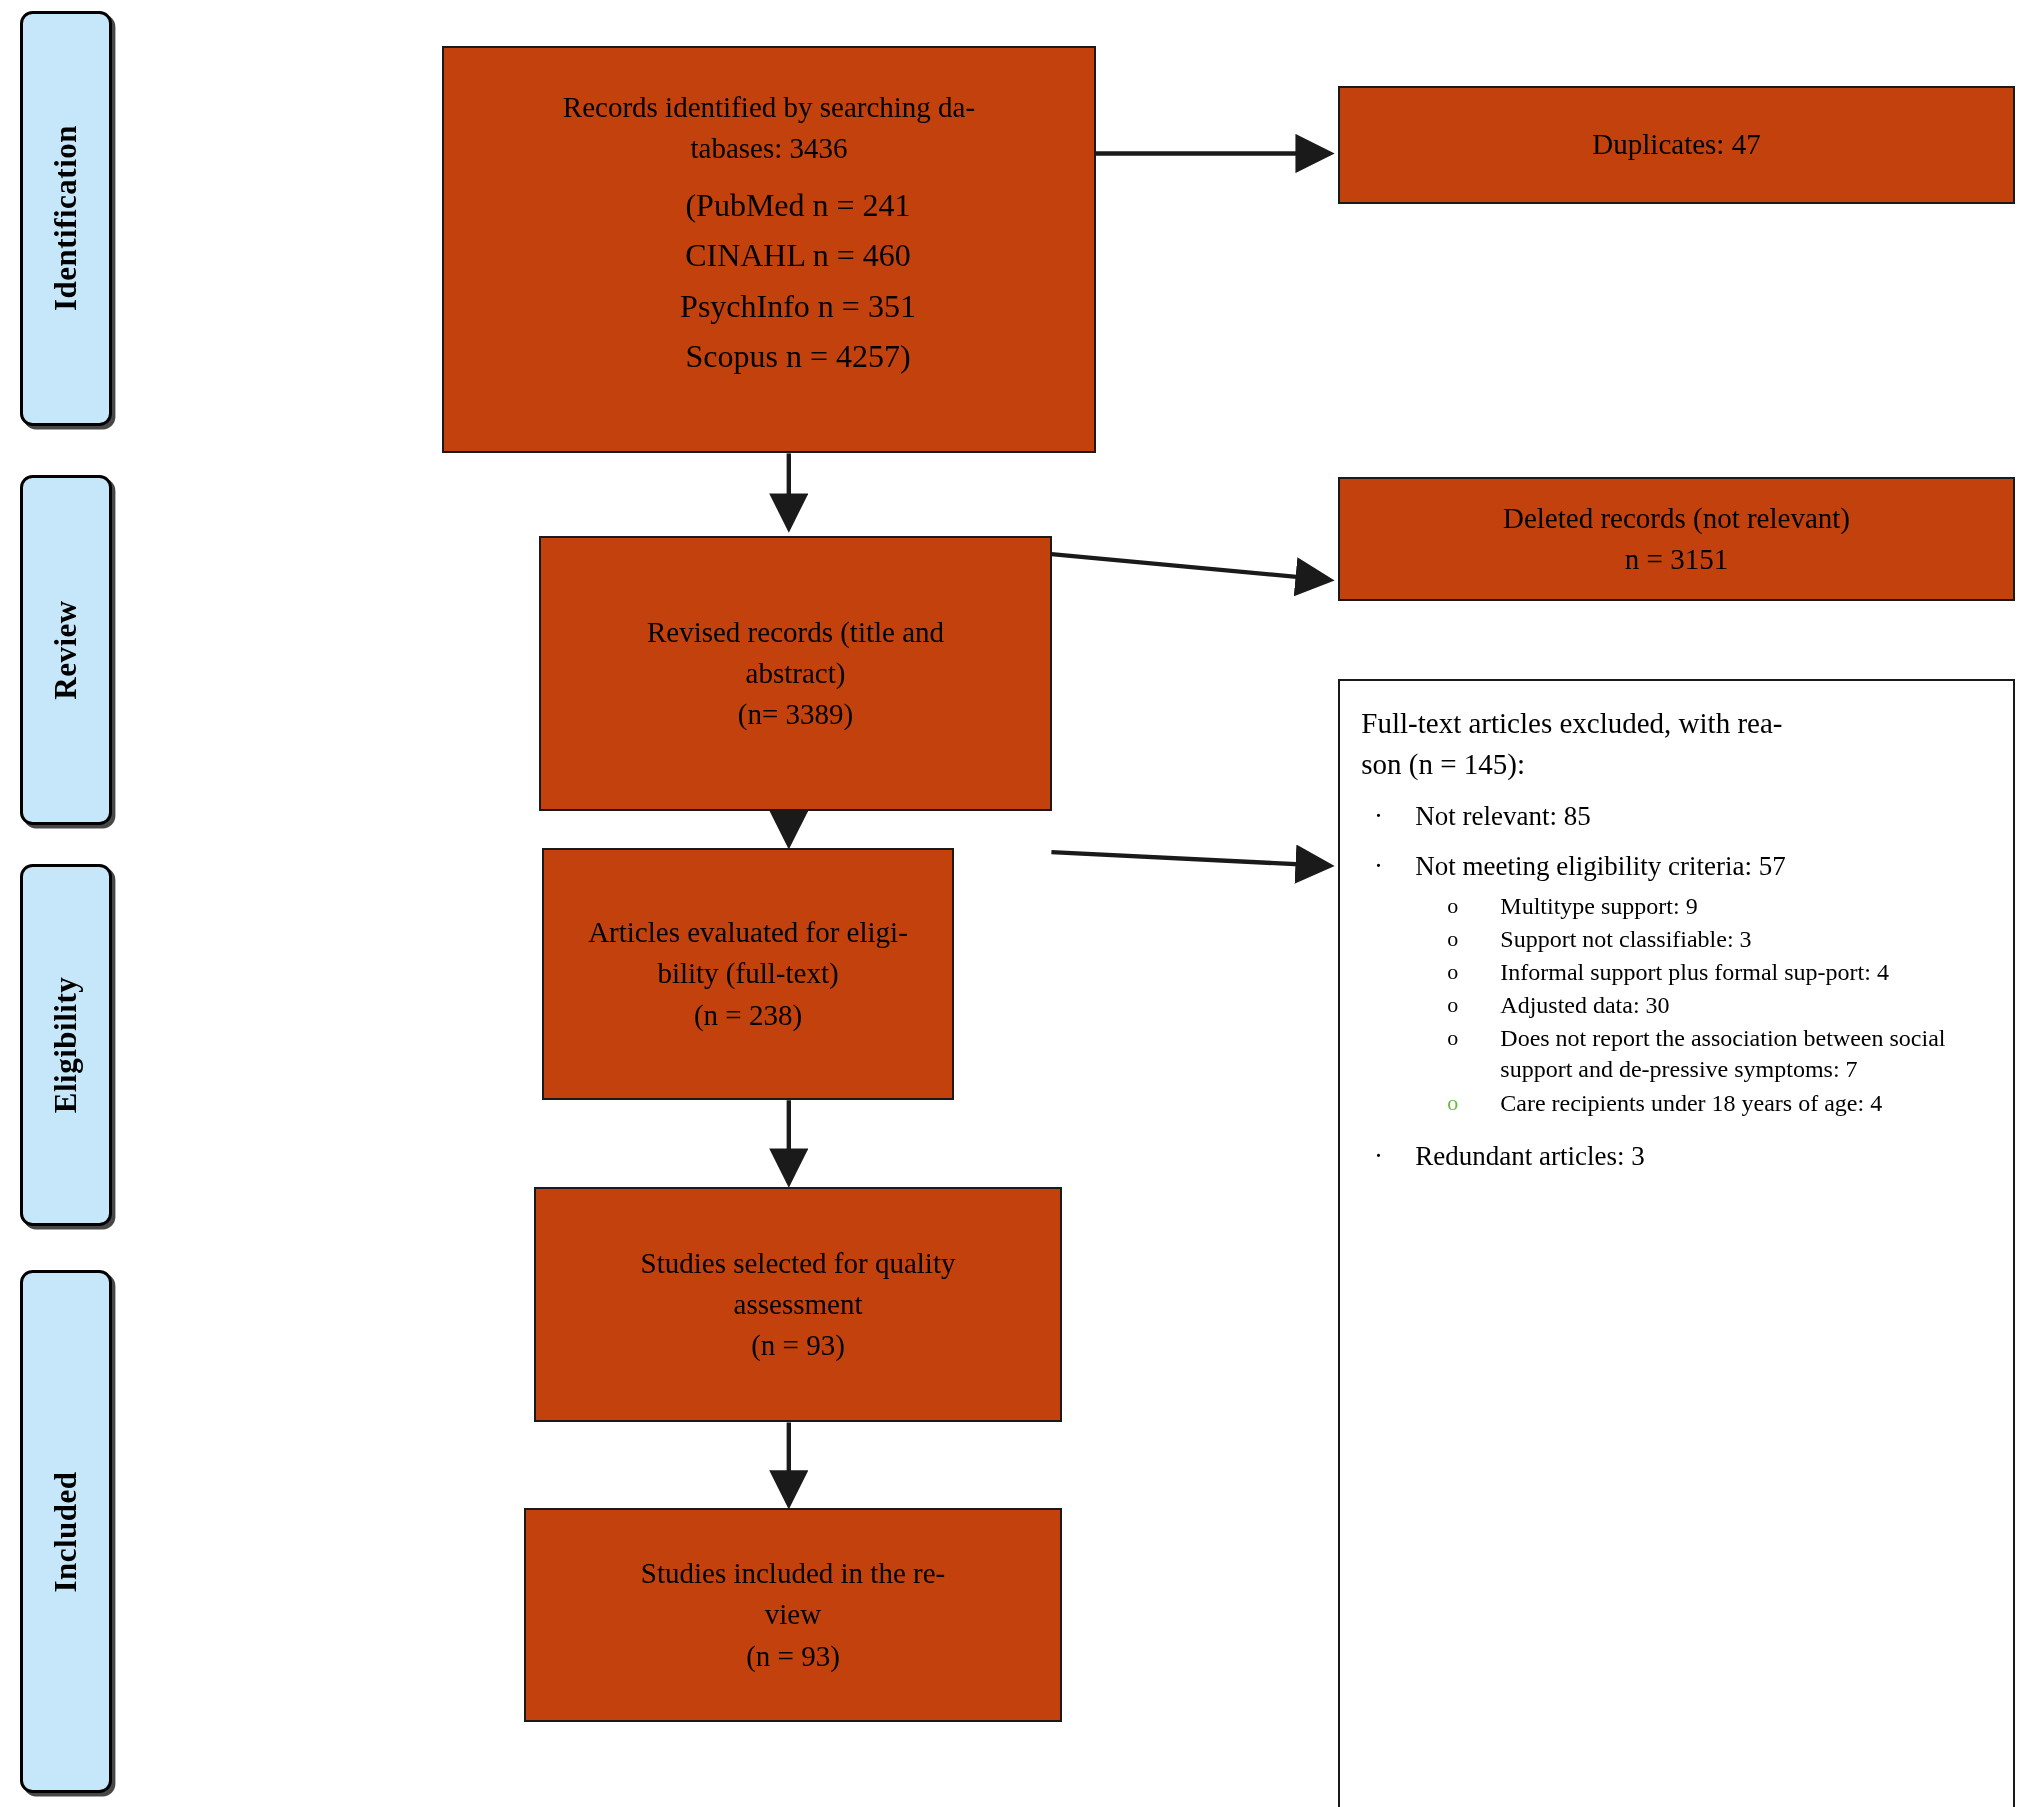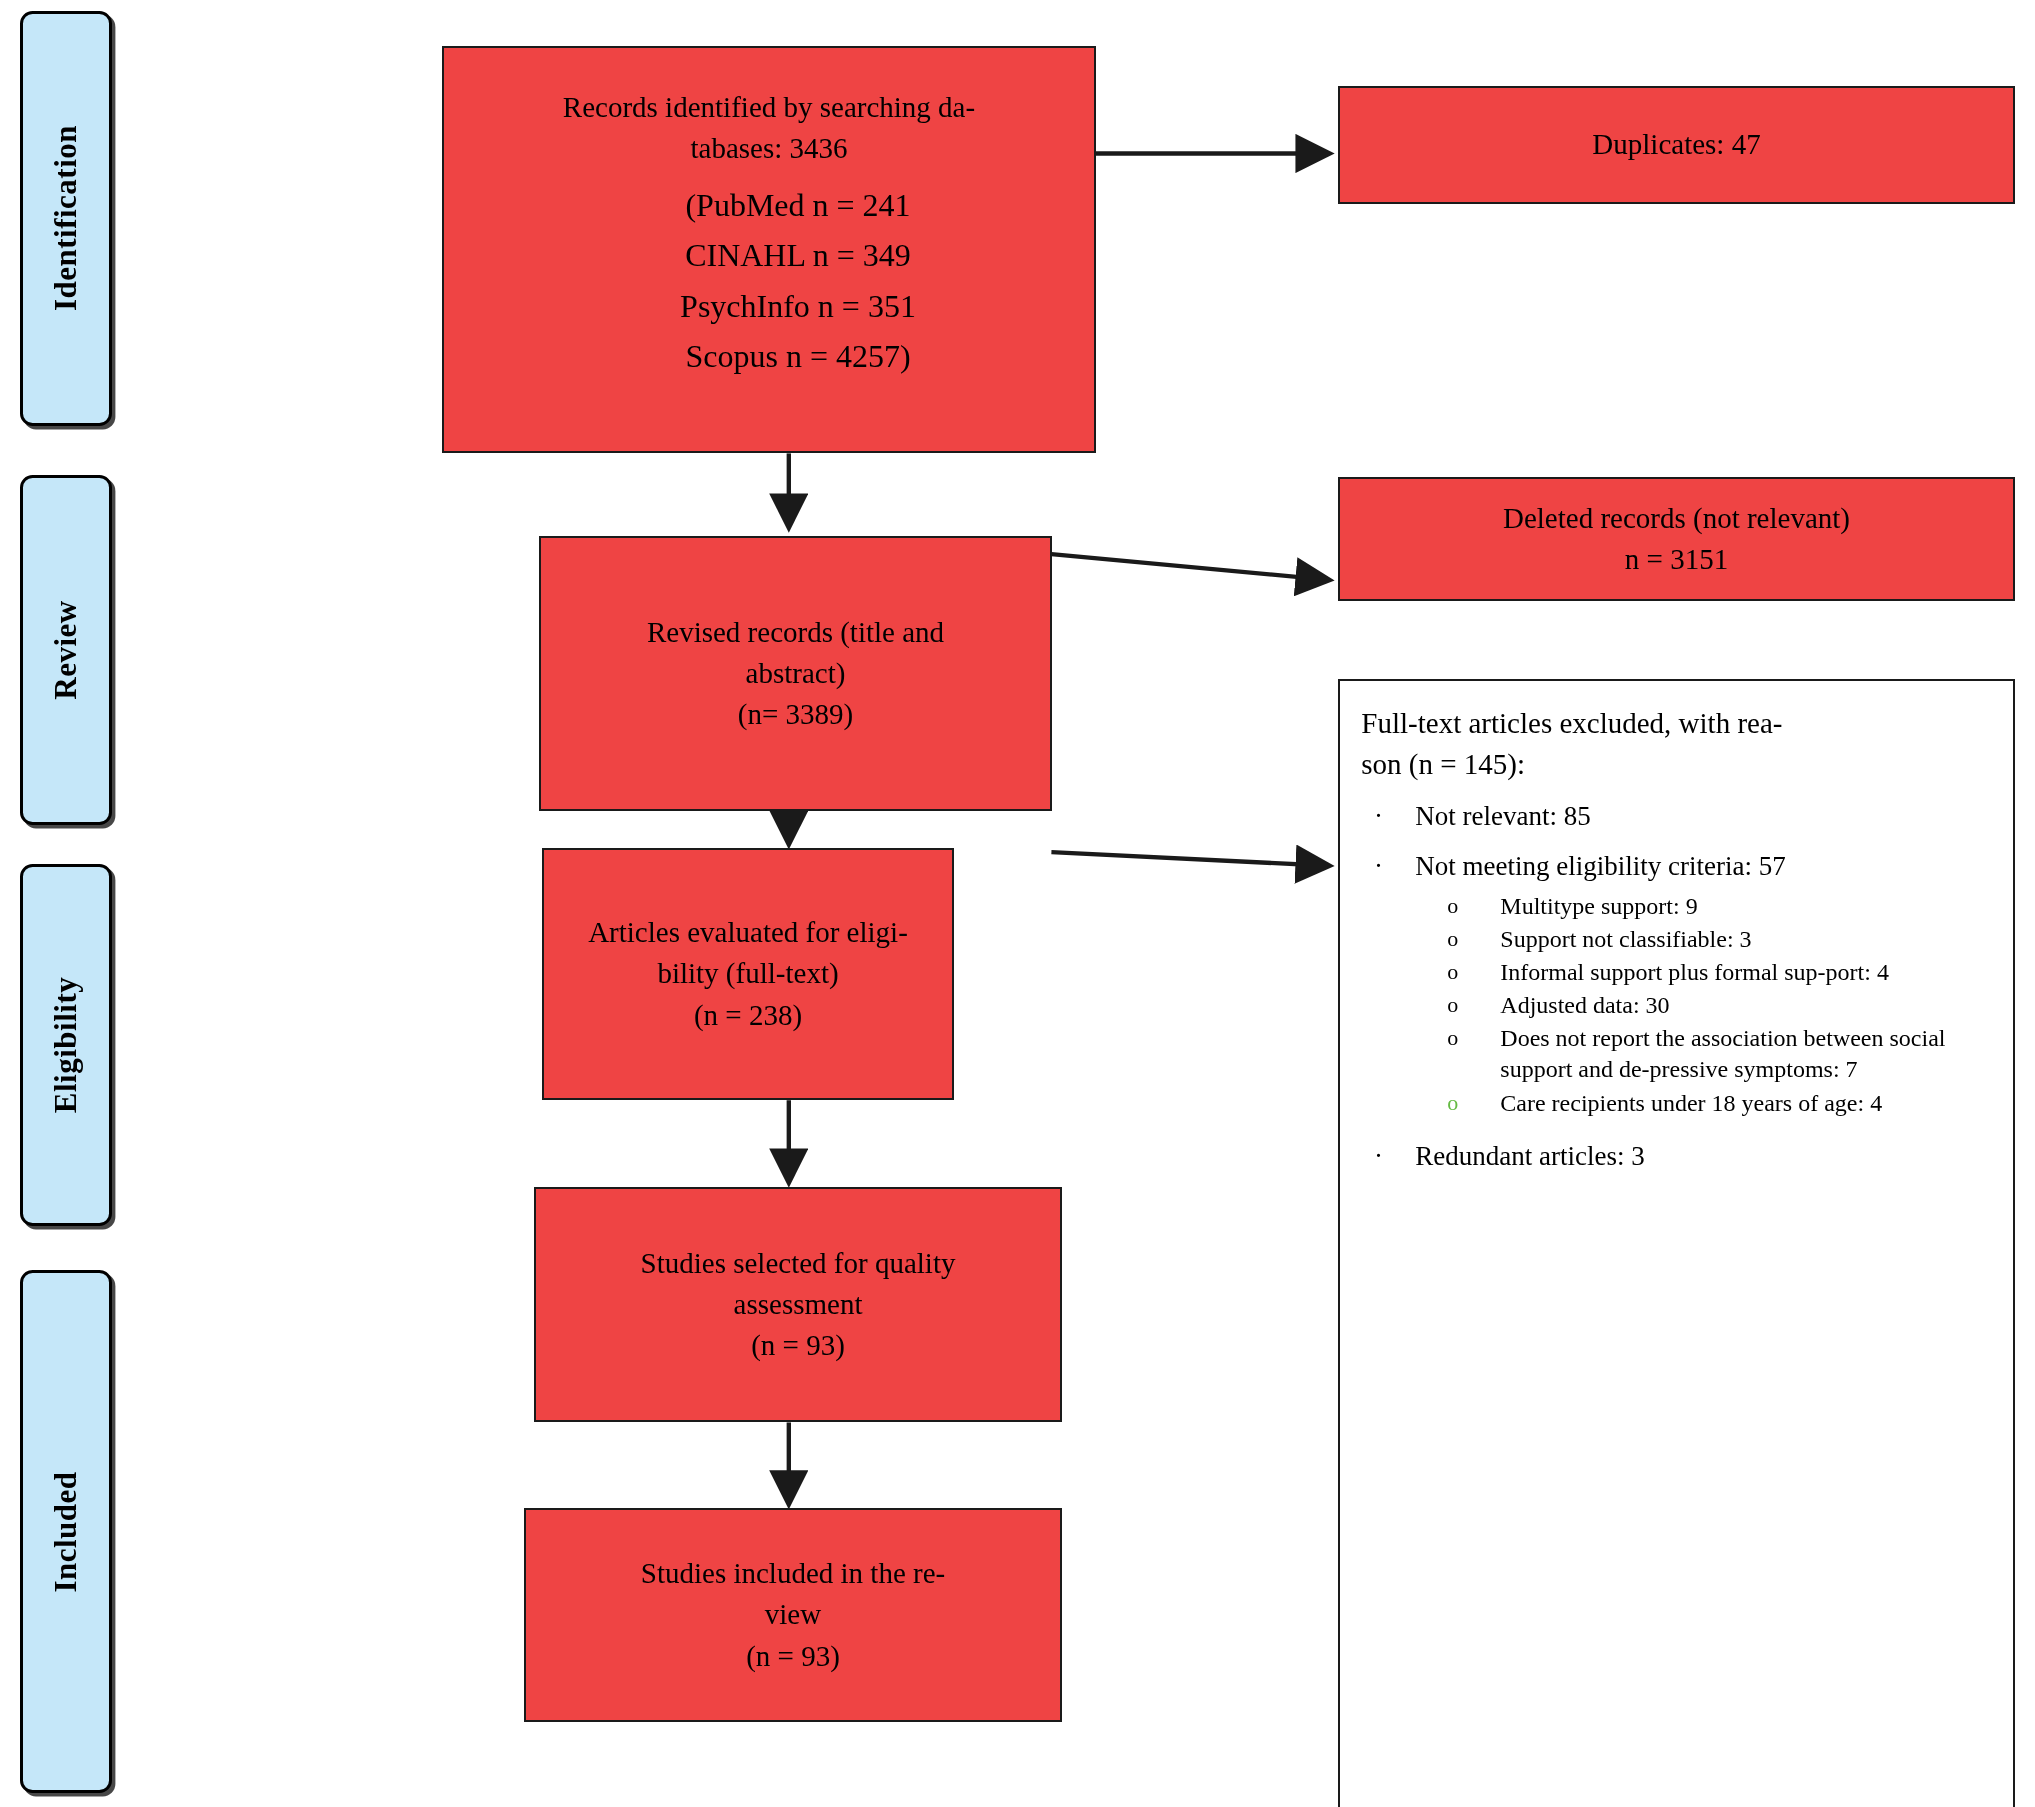--- a/index.html
+++ b/index.html
@@ -35,21 +35,21 @@
     font-family: "Liberation Serif", "DejaVu Serif", serif;
     font-weight: bold;
     font-size: 31px;
     letter-spacing: 0.5px;
     color: #000000;
   }
 
   
   .flow-box {
     position: absolute;
-    background: #ef4444;
+    background: #c2410c;
     border: 2.4px solid #1a1a1a;
     box-sizing: border-box;
     display: flex;
     flex-direction: column;
     align-items: center;
     justify-content: center;
     text-align: center;
     color: #000000;
   }
   .flow-box .line {
@@ -190,21 +190,21 @@
     <span class="stage-label">Included</span>
   </div>
 
   <div class="flow-box box-identified" style="left:442px; top:46px; width:654px; height:407px;">
     <div class="lines-block title">
       <span class="line">Records identified by searching da-</span>
       <span class="line">tabases: 3436</span>
     </div>
     <div class="sub-block">
       <span class="sub" style="display:block;">(PubMed n = 241</span>
-      <span class="sub" style="display:block;">CINAHL n = 349</span>
+      <span class="sub" style="display:block;">CINAHL n = 460</span>
       <span class="sub" style="display:block;">PsychInfo n = 351</span>
       <span class="sub" style="display:block;">Scopus n = 4257)</span>
     </div>
   </div>
 
   <div class="flow-box box-wide-center" style="left:1338px; top:86px; width:677px; height:118px;">
     <span class="line">Duplicates: 47</span>
   </div>
 
   <div class="flow-box box-wide-center" style="left:539px; top:536px; width:513px; height:275px;">

